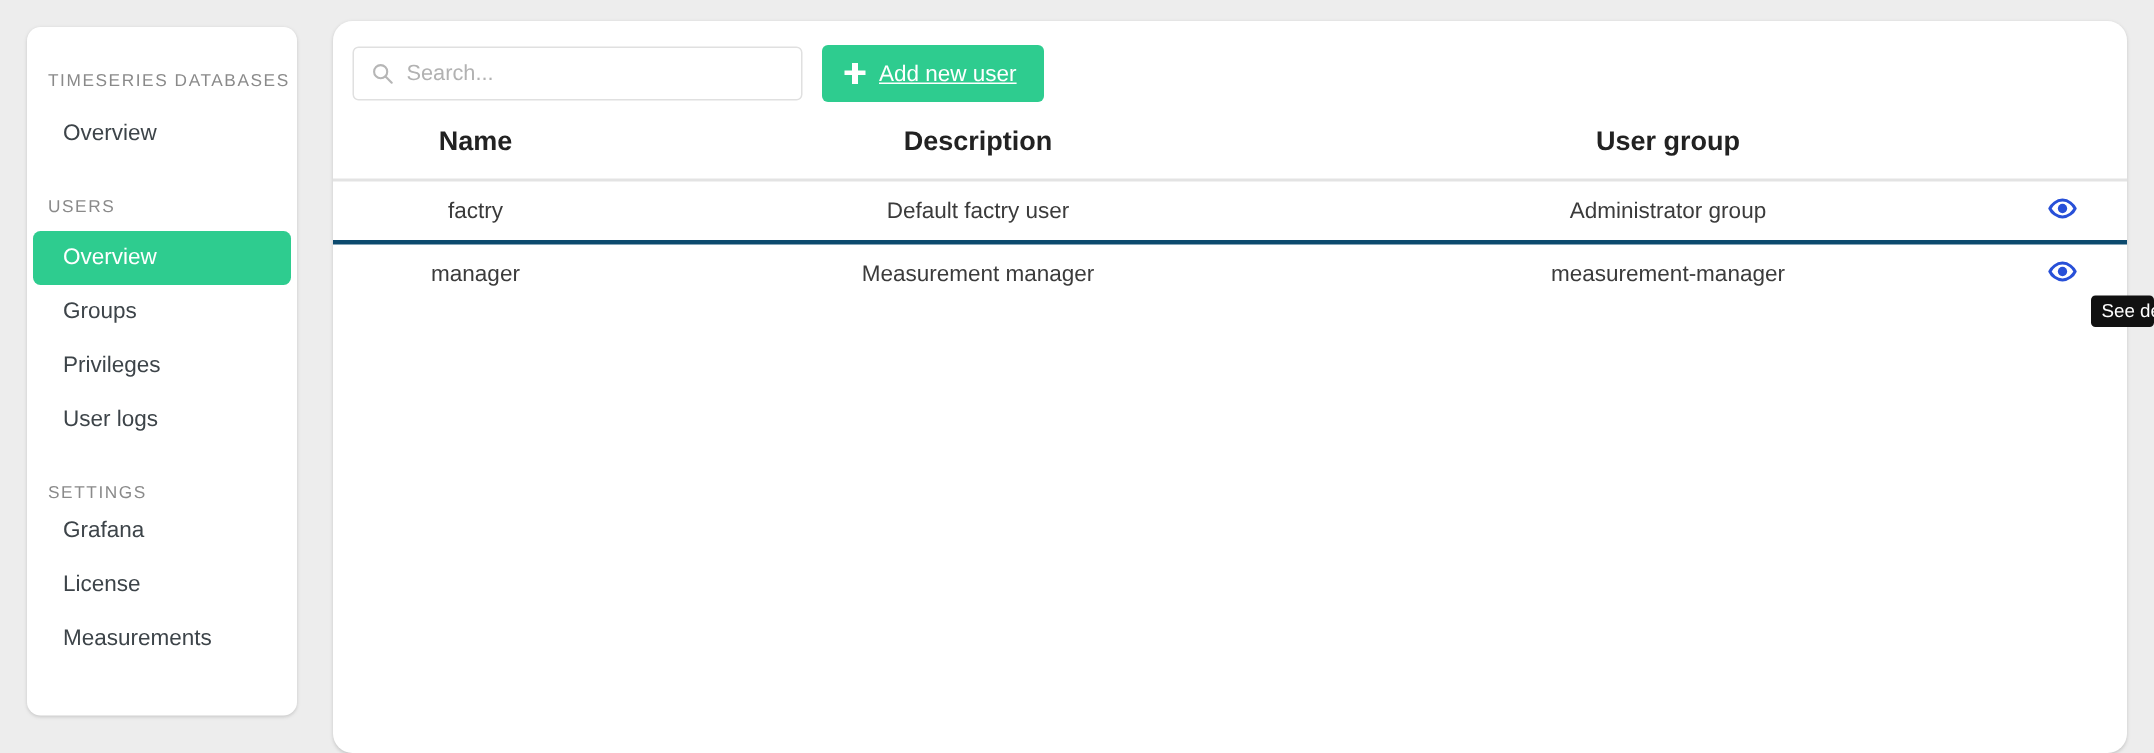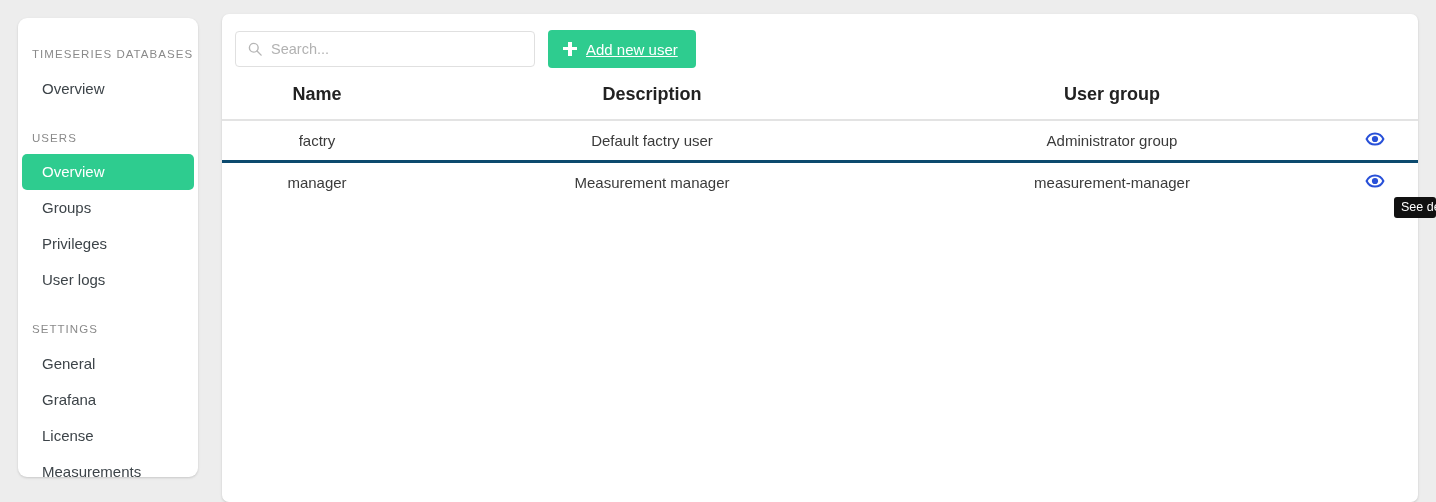--- a/index.html
+++ b/index.html
@@ -65,21 +65,21 @@
   }
 
   
   .main {
     position: absolute;
     left: 222px;
     top: 14px;
     width: 1196px;
     height: 488px;
     background: #ffffff;
-    border-radius: 7px;
+    border-radius: 13px;
     box-shadow: 0 1px 3px rgba(0,0,0,0.10), 0 1px 2px rgba(0,0,0,0.06);
     overflow: visible;
   }
 
   .toolbar {
     display: flex;
     align-items: center;
     padding: 16px 14px 0 13px;
     gap: 13px;
   }
@@ -221,23 +221,20 @@
       <span>Groups</span>
     </div>
     <div class="nav-item">
       <span>Privileges</span>
     </div>
     <div class="nav-item">
       <span>User logs</span>
     </div>
 
     <div class="sec-label settings">SETTINGS</div>
-    <div class="nav-item first-under-label">
-      <span>General</span>
-    </div>
     <div class="nav-item">
       <span>Grafana</span>
     </div>
     <div class="nav-item">
       <span>License</span>
     </div>
     <div class="nav-item">
       <span>Measurements</span>
     </div>
 

